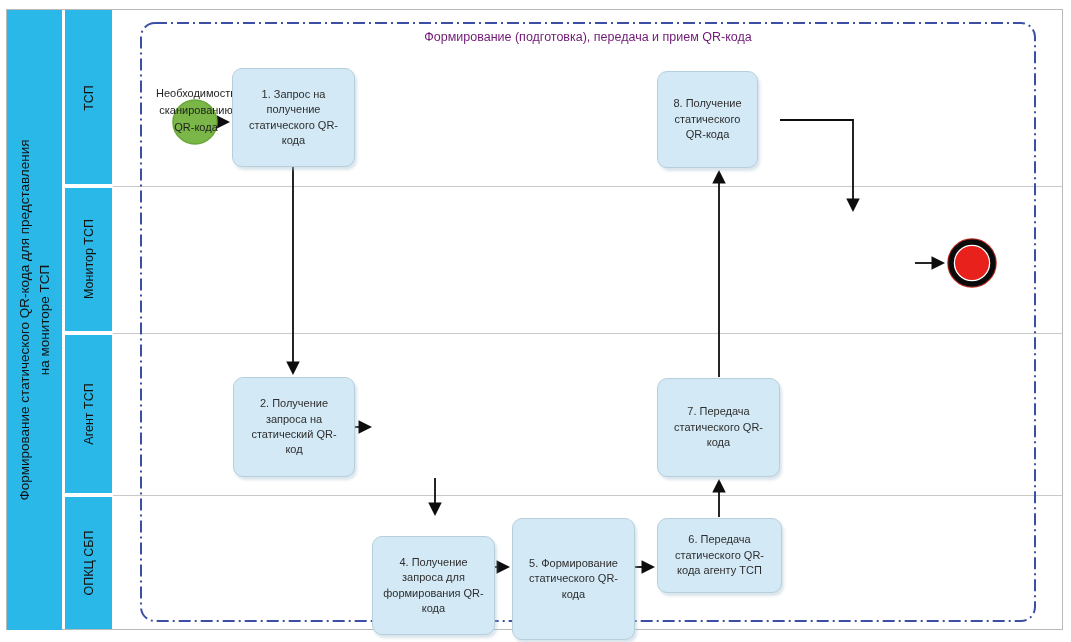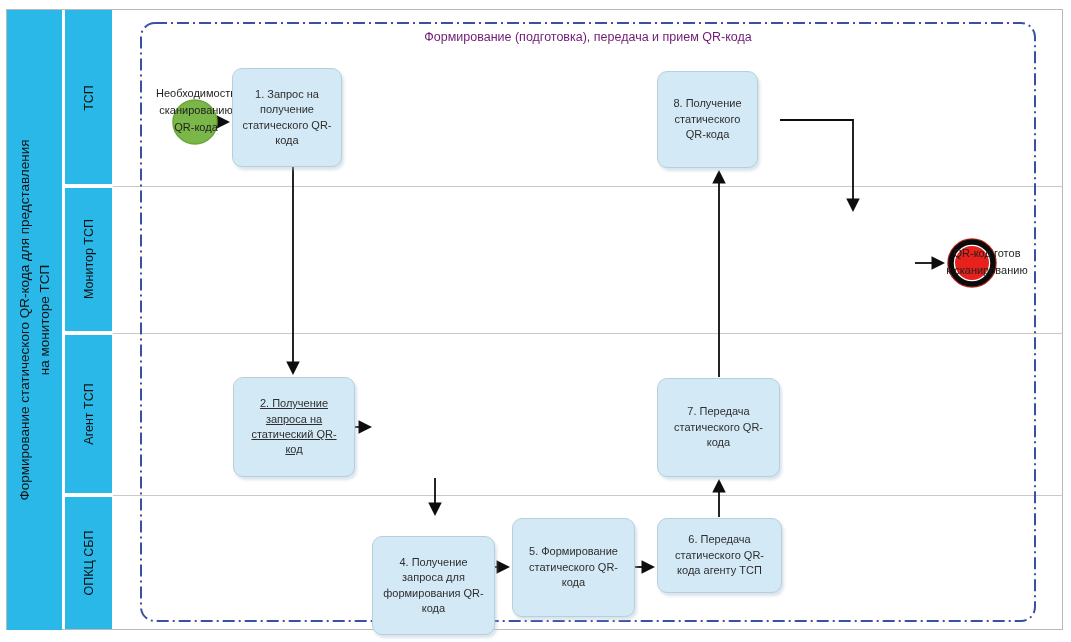--- a/index.html
+++ b/index.html
@@ -104,40 +104,36 @@
     </g>
   </svg>
 
   <div class="group-title">Формирование (подготовка), передача и прием QR-кода</div>
 
   <div class="event-label" style="left:144px; top:40px; width:104px;">
     <div>Необходимость</div>
     <div>сканированию</div>
     <div>QR-кода</div>
   </div>
-  <div class="event-label" style="left:925px; top:200px; width:124px;">
-    <div>QR-код готов</div>
-    <div>к сканированию</div>
-  </div>
 
-  <div class="task" style="left:232px; top:68px;  width:110px; height:99px;">
+  <div class="task" style="left:232px; top:68px;  width:123px; height:99px;">
     <span>1. Запрос на получение статического QR-кода</span>
   </div>
   <div class="task" style="left:657px; top:71px;  width:101px; height:97px;text-align:center;">
     <span>8. Получение статического QR-кода</span>
   </div>
-  <div class="task" style="left:233px; top:377px; width:122px; height:100px;text-decoration:underline;">
+  <div class="task" style="left:233px; top:377px; width:122px; height:100px;">
     <span>2. Получение запроса на статический QR-код</span>
   </div>
   <div class="task" style="left:657px; top:378px; width:123px; height:99px;">
     <span>7. Передача статического QR-кода</span>
   </div>
   <div class="task" style="left:372px; top:518px; width:123px; height:99px;margin-top:18px;">
     <span>4. Получение запроса для формирования QR-кода</span>
   </div>
-  <div class="task" style="left:512px; top:518px; width:123px; height:99px;">
+  <div class="task" style="left:512px; top:518px; width:123px; height:122px;">
     <span>5. Формирование статического QR-кода</span>
   </div>
   <div class="task" style="left:657px; top:518px; width:125px; height:75px;text-align:center;">
     <span>6. Передача статического QR-кода агенту ТСП</span>
   </div>
 
 </div>
 
 </body></html>

